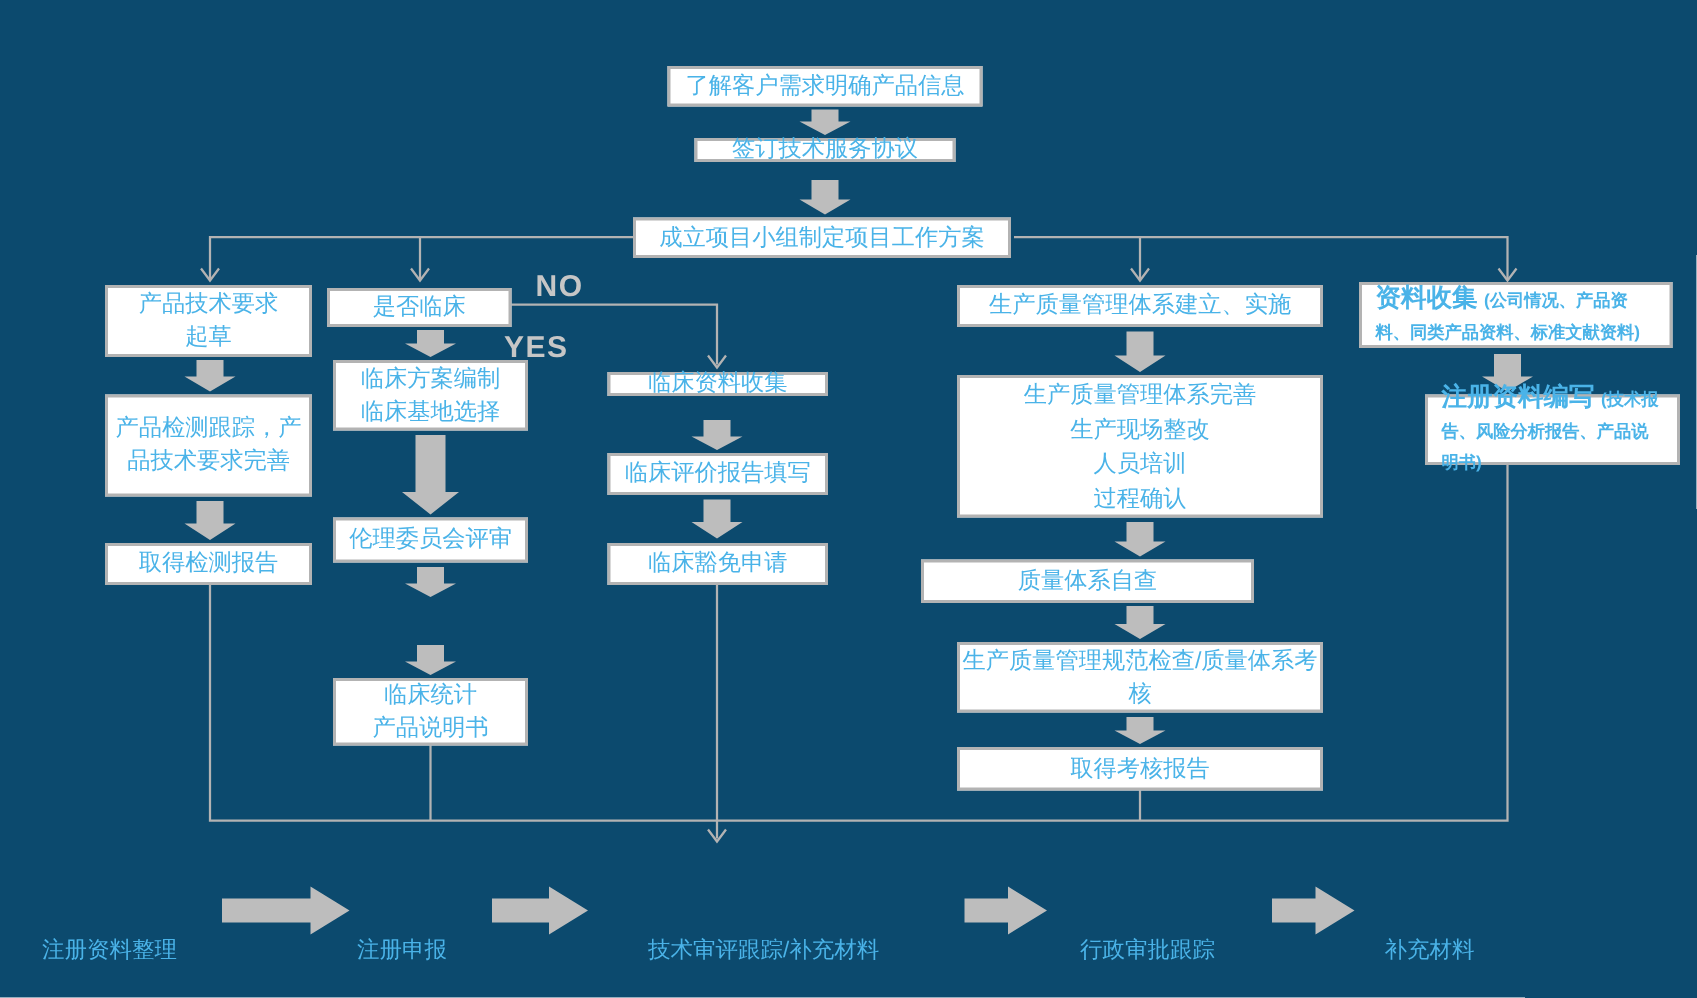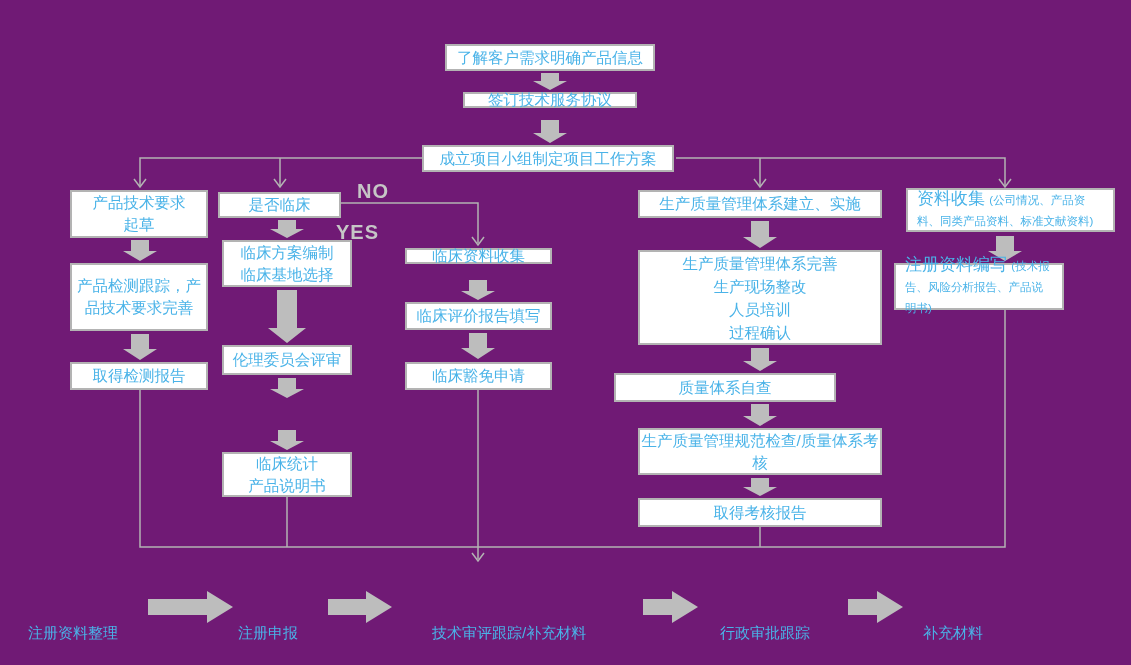--- a/index.html
+++ b/index.html
@@ -1,28 +1,28 @@
 <!DOCTYPE html>
 <html><head>
 <meta charset="utf-8">
 <style>
   html,body { margin:0; padding:0; background:#ffffff; }
   .canvas {
-    position:relative; width:1131px; height:665px; background:#701a75;
+    position:relative; width:1131px; height:665px; background:#0c4a6e;
     font-family:"Liberation Sans","DejaVu Sans",sans-serif; overflow:hidden;
   }
   svg.connectors { position:absolute; left:0; top:0; z-index:1; }
   .node {
     position:absolute; z-index:2; box-sizing:border-box; background:#ffffff;
     border:2px solid #b3b3b3; color:#4ab3e8;
     display:flex; align-items:center; justify-content:center;
     text-align:center; font-size:15.5px; line-height:22px;
   }
   .node span { white-space:pre-line; }
-  .node.info { justify-content:flex-start; text-align:left; padding:2px 9px; }
+  .node.info { justify-content:flex-start; text-align:left; padding:2px 9px;font-weight:bold; }
   .node.info .wrap { line-height:19px; }
   .node.info .t { font-size:17px; }
   .node.info .d { font-size:11.5px; }
   .branch-label {
     position:absolute; z-index:2; font-weight:bold; font-size:20px;
     color:#c6c6c6; letter-spacing:1px;
   }
   .bottom-label {
     position:absolute; z-index:2; top:624px; font-size:15px; color:#4ab3e8;
     white-space:nowrap;
@@ -144,21 +144,21 @@
   <div class="node" style="left:638px;top:498px;width:244px;height:29px">
     <span>取得考核报告</span>
   </div>
 
   <div class="node info" style="left:906px;top:188px;width:209px;height:44px">
     <div class="wrap">
       <span class="t">资料收集</span>
       <span class="d">(公司情况、产品资料、同类产品资料、标准文献资料)</span>
     </div>
   </div>
-  <div class="node info" style="left:894px;top:263px;width:170px;height:47px">
+  <div class="node info" style="left:950px;top:263px;width:170px;height:47px">
     <div class="wrap">
       <span class="t">注册资料编写</span>
       <span class="d">(技术报告、风险分析报告、产品说明书)</span>
     </div>
   </div>
 
   <div class="bottom-label" style="left:28px">注册资料整理</div>
   <div class="bottom-label" style="left:238px">注册申报</div>
   <div class="bottom-label" style="left:432px">技术审评跟踪/补充材料</div>
   <div class="bottom-label" style="left:720px">行政审批跟踪</div>

